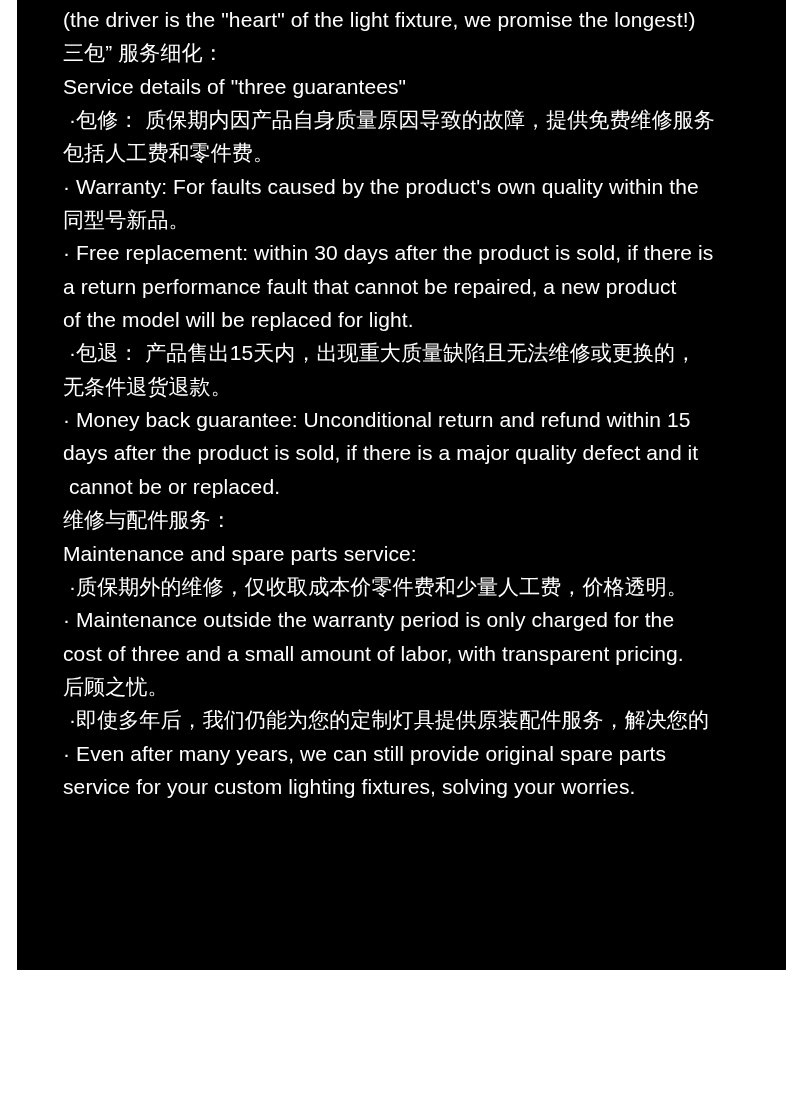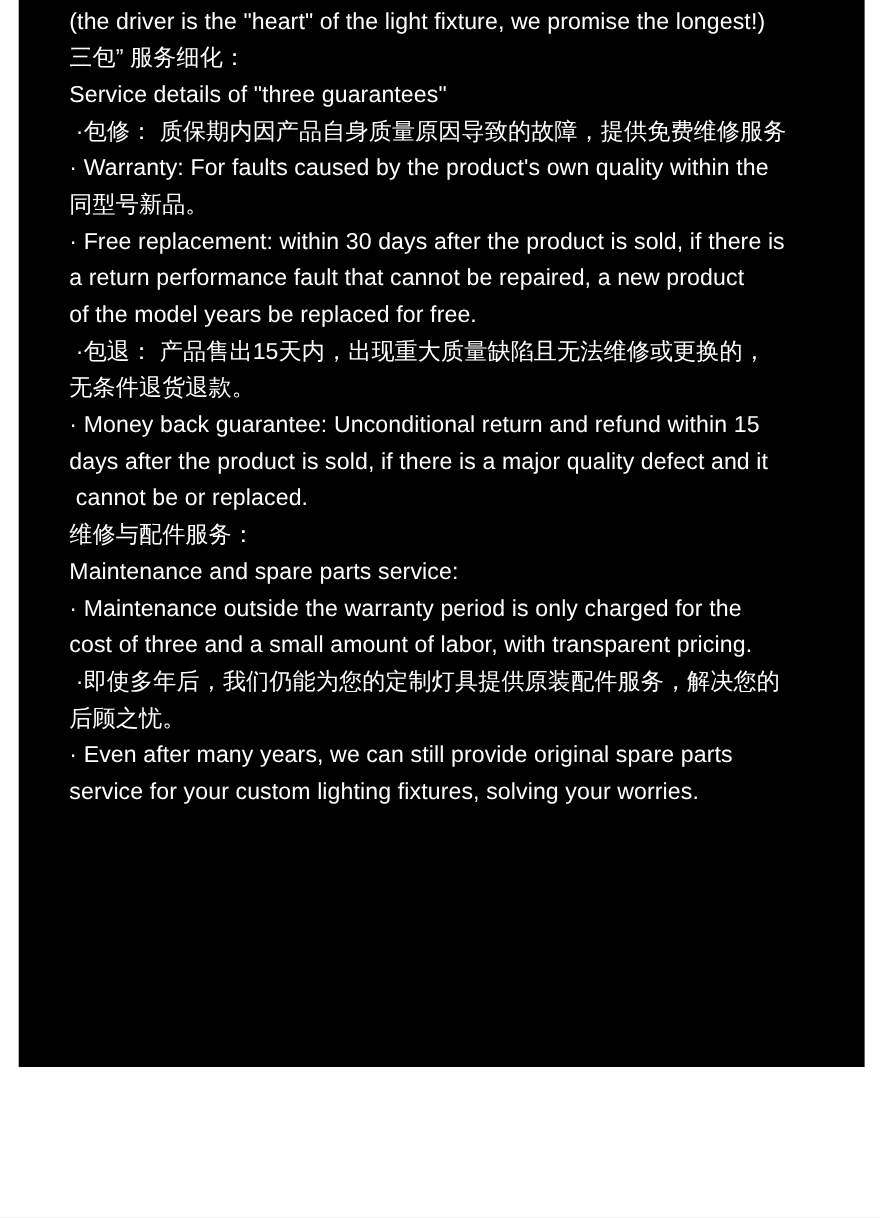--- a/index.html
+++ b/index.html
@@ -37,32 +37,34 @@
 </style>
 </head>
 <body>
 
 <div class="page">
   <div class="panel">
     <div class="line">(the driver is the "heart" of the light fixture, we promise the longest!)</div>
     <div class="line">三包” 服务细化：</div>
     <div class="line">Service details of "three guarantees"</div>
     <div class="line"> ·包修： 质保期内因产品自身质量原因导致的故障，提供免费维修服务</div>
+    <div class="line">包括人工费和零件费。</div>
     <div class="line">· Warranty: For faults caused by the product's own quality within the</div>
     <div class="line">同型号新品。</div>
     <div class="line">· Free replacement: within 30 days after the product is sold, if there is</div>
     <div class="line">a return performance fault that cannot be repaired, a new product</div>
-    <div class="line">of the model years be replaced for free.</div>
+    <div class="line">of the model will be replaced for light.</div>
     <div class="line"> ·包退： 产品售出15天内，出现重大质量缺陷且无法维修或更换的，</div>
     <div class="line">无条件退货退款。</div>
     <div class="line">· Money back guarantee: Unconditional return and refund within 15</div>
     <div class="line">days after the product is sold, if there is a major quality defect and it</div>
     <div class="line"> cannot be or replaced.</div>
     <div class="line">维修与配件服务：</div>
     <div class="line">Maintenance and spare parts service:</div>
+    <div class="line"> ·质保期外的维修，仅收取成本价零件费和少量人工费，价格透明。</div>
     <div class="line">· Maintenance outside the warranty period is only charged for the</div>
     <div class="line">cost of three and a small amount of labor, with transparent pricing.</div>
+    <div class="line">后顾之忧。</div>
     <div class="line"> ·即使多年后，我们仍能为您的定制灯具提供原装配件服务，解决您的</div>
-    <div class="line">后顾之忧。</div>
     <div class="line">· Even after many years, we can still provide original spare parts</div>
     <div class="line">service for your custom lighting fixtures, solving your worries.</div>
   </div>
 </div>
 
 </body></html>

